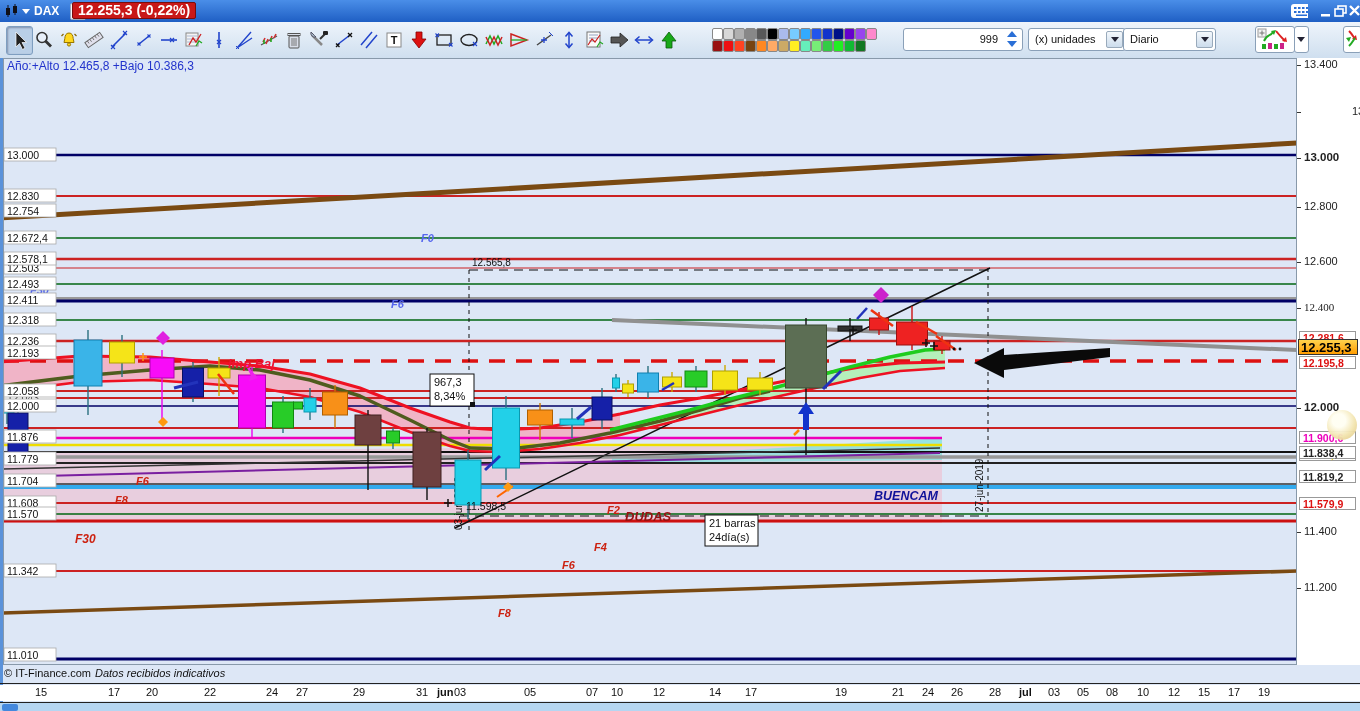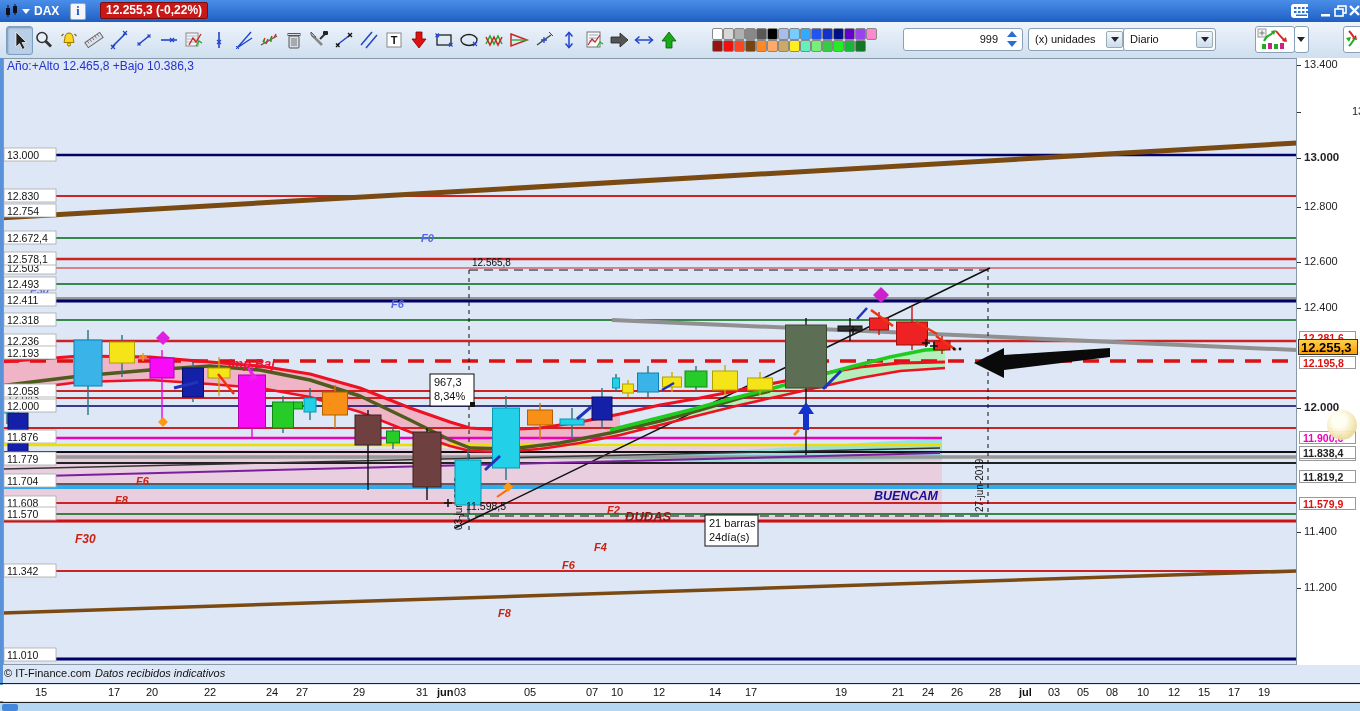--- a/index.html
+++ b/index.html
@@ -2,23 +2,23 @@
 <html><head>
 <meta charset="utf-8">
 <style>
   html,body{margin:0;padding:0;background:#e8eef6;}
   #app{position:relative;width:1360px;height:711px;overflow:hidden;
        font-family:"Liberation Sans",sans-serif;background:#dde7f6;}
   
   #titlebar{position:absolute;left:0;top:0;width:1360px;height:22px;
     background:linear-gradient(#4a8ee8,#1f5fc4);color:#fff;font-size:12px;font-weight:bold;}
   .tb-item{position:absolute;top:0;height:22px;display:flex;align-items:center;}
-  #price-badge{position:absolute;left:100px;top:2px;height:15px;padding:0 5px;
+  #price-badge{position:absolute;left:72px;top:2px;height:15px;padding:0 5px;
     background:#c81818;border:1px solid #7a0c0c;border-radius:2px;color:#fff;
-    font-size:12px;font-weight:bold;line-height:15px;}
+    font-size:14px;font-weight:bold;line-height:15px;}
   #info-btn{position:absolute;left:70px;top:3px;width:14px;height:15px;background:#f4f6fa;
     border:1px solid #9ab;border-radius:2px;color:#1a4fd0;font-family:"Liberation Serif",serif;
     font-weight:bold;font-size:12px;text-align:center;line-height:15px;}
   .win-btn{position:absolute;top:2px;width:17px;height:17px;display:flex;align-items:center;justify-content:center;}
   
   #toolbar{position:absolute;left:0;top:22px;width:1360px;height:36px;
     background:linear-gradient(#eef4fb,#cfdfef);border-bottom:1px solid #9ab4cc;}
   .tool-btn{position:absolute;top:4px;width:25px;height:27px;border-radius:3px;
     display:flex;align-items:center;justify-content:center;}
   .tool-btn.selected{background:#b9cfe7;border:1px solid #7e9ec0;box-shadow:inset 1px 1px 2px rgba(0,0,40,.3);}
@@ -607,21 +607,21 @@
       <div class="rtick" style="top: 0px;">13.400</div>
       <div class="rtickmark" style="top: 54px;"></div>
       <div class="rtick" style="top: 47px; margin-left: 48px;">13.200</div>
       <div class="rtickmark" style="top: 100px;"></div>
       <div class="rtick bold" style="top: 93px;">13.000</div>
       <div class="rtickmark" style="top: 149px;"></div>
       <div class="rtick" style="top: 142px;">12.800</div>
       <div class="rtickmark" style="top: 204px;"></div>
       <div class="rtick" style="top: 197px;">12.600</div>
       <div class="rtickmark" style="top: 250px;"></div>
-      <div class="rtick" style="top: 243px;">12.400</div>
+      <div class="rtick" style="top: 243px; font-family: Liberation Serif, serif;">12.400</div>
       <div class="rtickmark" style="top: 350px;"></div>
       <div class="rtick bold" style="top: 343px;">12.000</div>
       <div class="rtickmark" style="top: 474px;"></div>
       <div class="rtick" style="top: 467px;">11.400</div>
       <div class="rtickmark" style="top: 530px;"></div>
       <div class="rtick" style="top: 523px;">11.200</div>
       <div class="pricebox" style="top: 273px; color: rgb(221, 17, 17);">12.281,6</div>
       <div class="pricebox" style="top: 298px; color: rgb(221, 17, 17);">12.195,8</div>
       <div class="pricebox" style="top: 373px; color: rgb(238, 0, 187);">11.900,6</div>
       <div class="pricebox" style="top: 390px; color: rgb(232, 212, 0); font-family: Liberation Serif, serif;">11.884,8</div>

